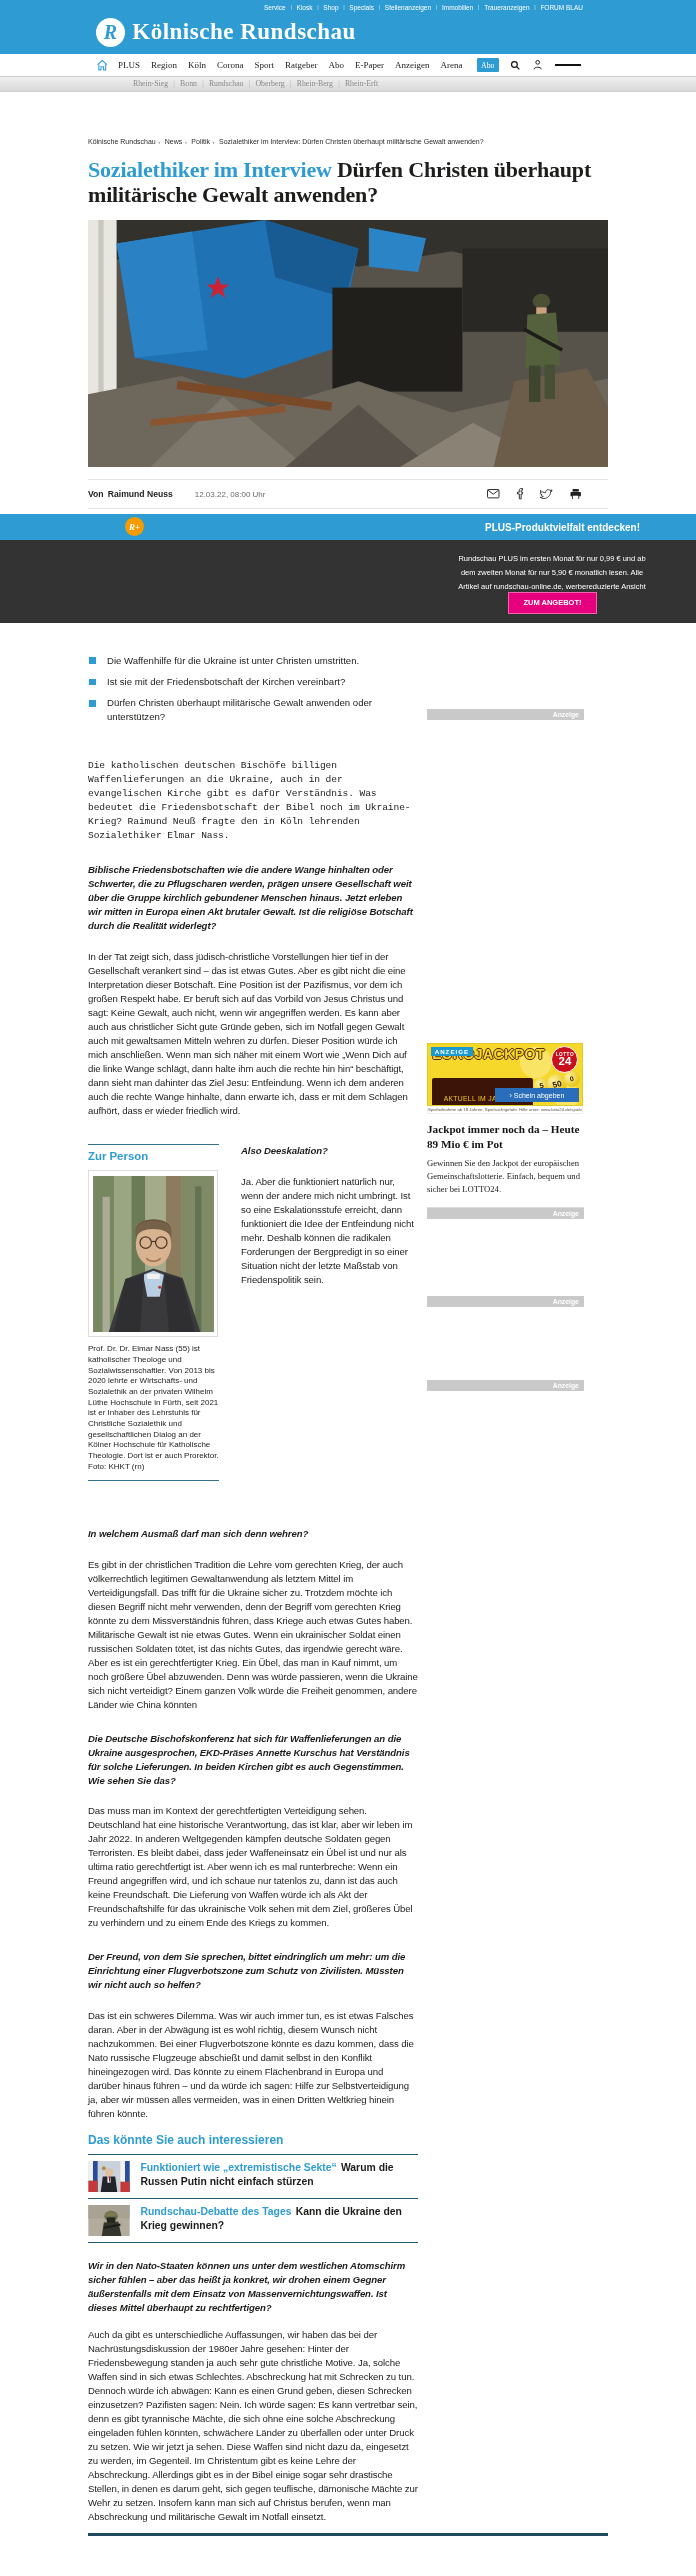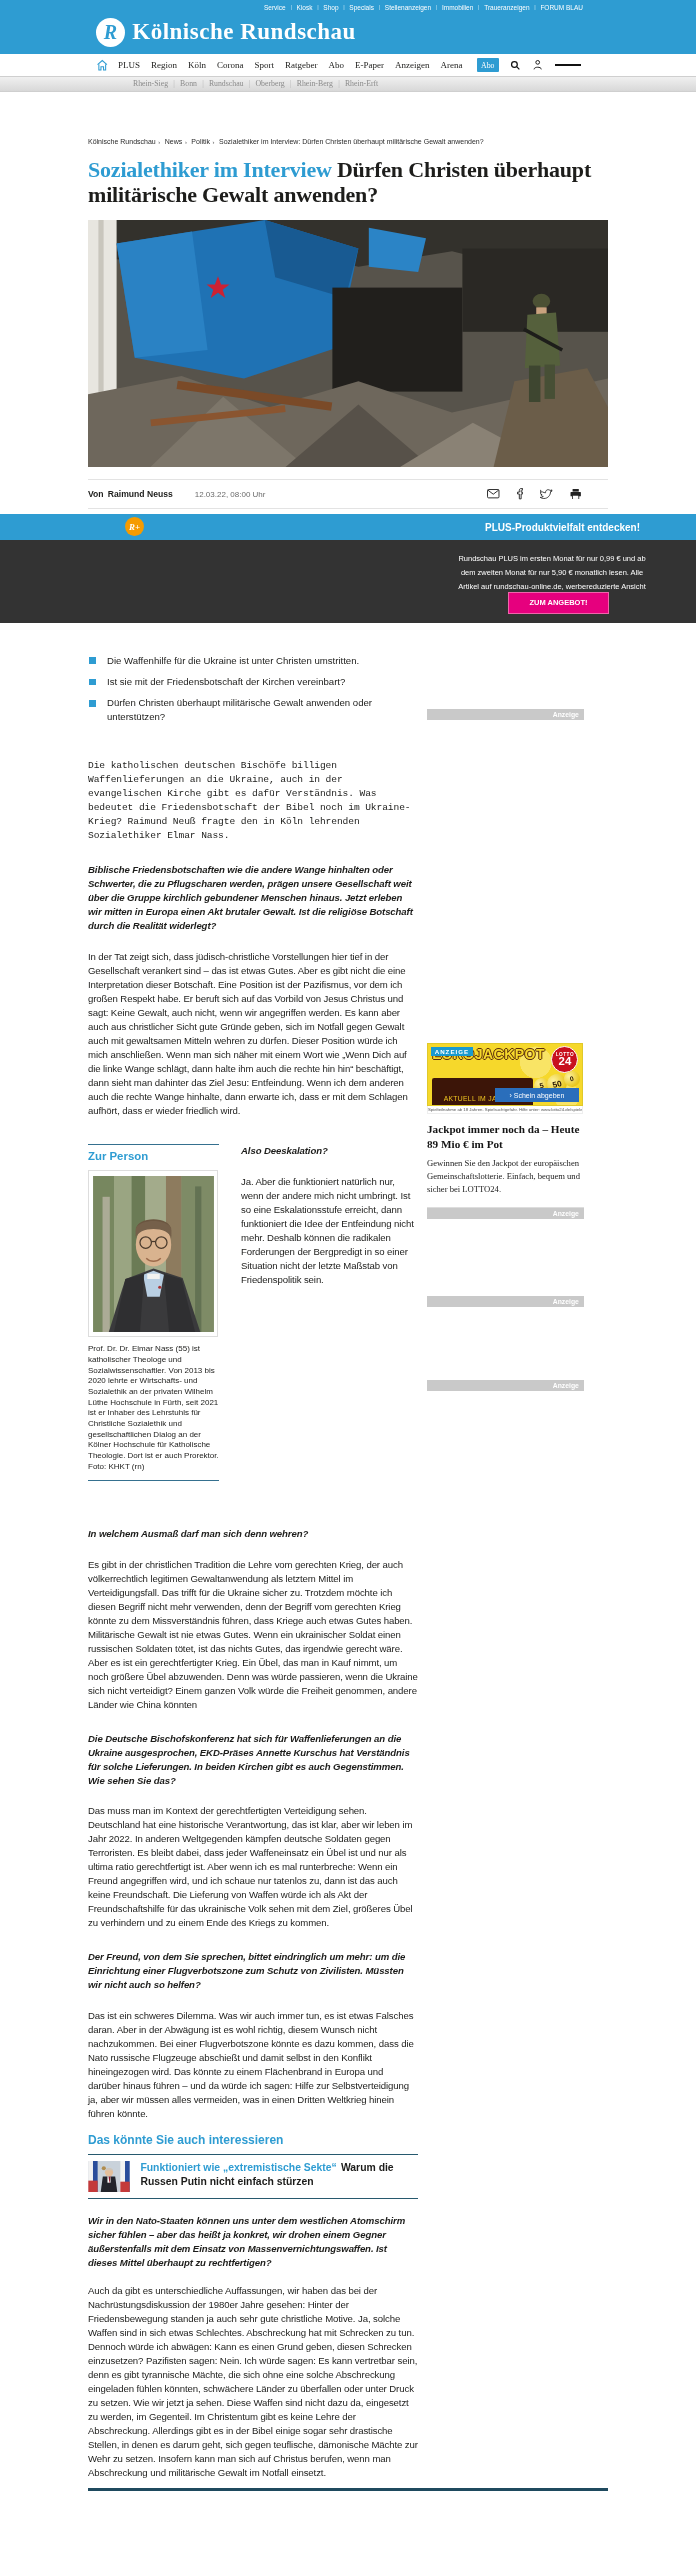--- a/index.html
+++ b/index.html
@@ -68,21 +68,21 @@
   
   .plus-banner { margin-top: 4.7px; }
   .plus-strip { height: 26px; background: #2e9cd2; position: relative; }
   .plus-badge { position: absolute; left: 125px; top: 3.6px; width: 19px; height: 19px; border-radius: 50%;
                 background: #f59b00; color: #fff; display: flex; align-items: center; justify-content: center;
                 font-family: "Liberation Serif", serif; font-style: italic; font-weight: 700; font-size: 8.8px; }
   .plus-strip-text { position: absolute; left: 485px; top: 8.3px; color: #fff; font-weight: 700; font-size: 10px; }
   .plus-dark { height: 83px; background: #333333; position: relative; }
   .plus-offer { position: absolute; left: 452px; top: 12.5px; width: 200px; color: #fff; font-size: 7.5px;
                 line-height: 1.85; text-align: center; }
-  .plus-cta { position: absolute; left: 508px; top: 52px; width: 101px; height: 22px; background: #e6007e;
+  .plus-cta { position: absolute; left: 508px; top: 52px; width: 89px; height: 22px; background: #e6007e;
               color: #fff; font-weight: 700; font-size: 7.5px; display: flex; align-items: center;
               justify-content: center; cursor: pointer; border: 0.5px solid #f064ab; }
 
   
   .main { position: relative; width: 520px; margin: 0 auto; }
   .article-col { width: 330px; }
   .para { font-size: 9.6px; line-height: 14px; letter-spacing: -0.1px; color: #1d1d1b; }
   .answer { margin-top: 16.6px; }
   .question { margin-top: 20px; font-weight: 700; font-style: italic; }
   .q-after-box { margin-top: 42px; }
@@ -389,20 +389,34 @@
             <circle cx="30" cy="14" r="4" fill="#b08d4e"></circle>
             <path d="M24 60 L28 30 L52 30 L56 60 Z" fill="#22242b"></path>
             <circle cx="40" cy="22" r="8" fill="#e3bf9c"></circle>
             <path d="M32 18 C34 12 46 12 48 18 Z" fill="#cfc6ba"></path>
             <rect x="37" y="30" width="6" height="12" fill="#fff"></rect>
             <path d="M39 30 L41 44 L43 30 Z" fill="#8b1d2c"></path>
           </svg>
         </div>
         <div class="related-text"><span class="rkicker">Funktioniert wie „extremistische Sekte“</span><span>Warum die Russen Putin nicht einfach stürzen</span></div>
       </div>
+      <div class="related-row">
+        <div class="related-thumb">
+          <svg width="42" height="31" viewBox="0 0 80 60">
+            <rect width="80" height="60" fill="#b3ac9d"></rect>
+            <rect x="0" y="0" width="80" height="26" fill="#a8a295"></rect>
+            <path d="M26 60 L30 34 L58 32 L64 60 Z" fill="#33352c"></path>
+            <ellipse cx="44" cy="22" rx="13" ry="11" fill="#6b6b4a"></ellipse>
+            <path d="M31 22 C33 10 55 10 57 22 Z" fill="#7c7a55"></path>
+            <rect x="36" y="24" width="16" height="10" fill="#23251e"></rect>
+            <line x1="30" y1="44" x2="62" y2="38" stroke="#1c1d17" stroke-width="4"></line>
+          </svg>
+        </div>
+        <div class="related-text"><span class="rkicker">Rundschau-Debatte des Tages</span><span>Kann die Ukraine den Krieg gewinnen?</span></div>
+      </div>
     </section>
 
     <p class="para question" style="margin-top:15.6px">Wir in den Nato-Staaten können uns unter dem westlichen Atomschirm sicher fühlen – aber das heißt ja konkret, wir drohen einem Gegner äußerstenfalls mit dem Einsatz von Massenvernichtungswaffen. Ist dieses Mittel überhaupt zu rechtfertigen?</p>
     <p class="para answer" style="margin-top:13.5px">Auch da gibt es unterschiedliche Auffassungen, wir haben das bei der Nachrüstungsdiskussion der 1980er Jahre gesehen: Hinter der Friedensbewegung standen ja auch sehr gute christliche Motive. Ja, solche Waffen sind in sich etwas Schlechtes. Abschreckung hat mit Schrecken zu tun. Dennoch würde ich abwägen: Kann es einen Grund geben, diesen Schrecken einzusetzen? Pazifisten sagen: Nein. Ich würde sagen: Es kann vertretbar sein, denn es gibt tyrannische Mächte, die sich ohne eine solche Abschreckung eingeladen fühlen könnten, schwächere Länder zu überfallen oder unter Druck zu setzen. Wie wir jetzt ja sehen. Diese Waffen sind nicht dazu da, eingesetzt zu werden, im Gegenteil. Im Christentum gibt es keine Lehre der Abschreckung. Allerdings gibt es in der Bibel einige sogar sehr drastische Stellen, in denen es darum geht, sich gegen teuflische, dämonische Mächte zur Wehr zu setzen. Insofern kann man sich auf Christus berufen, wenn man Abschreckung und militärische Gewalt im Notfall einsetzt.</p>
   </article>
 
   <div class="bottom-rule"></div>
 
   <aside class="sidebar">
     <div class="ad-bar" style="top:55px">Anzeige</div>

